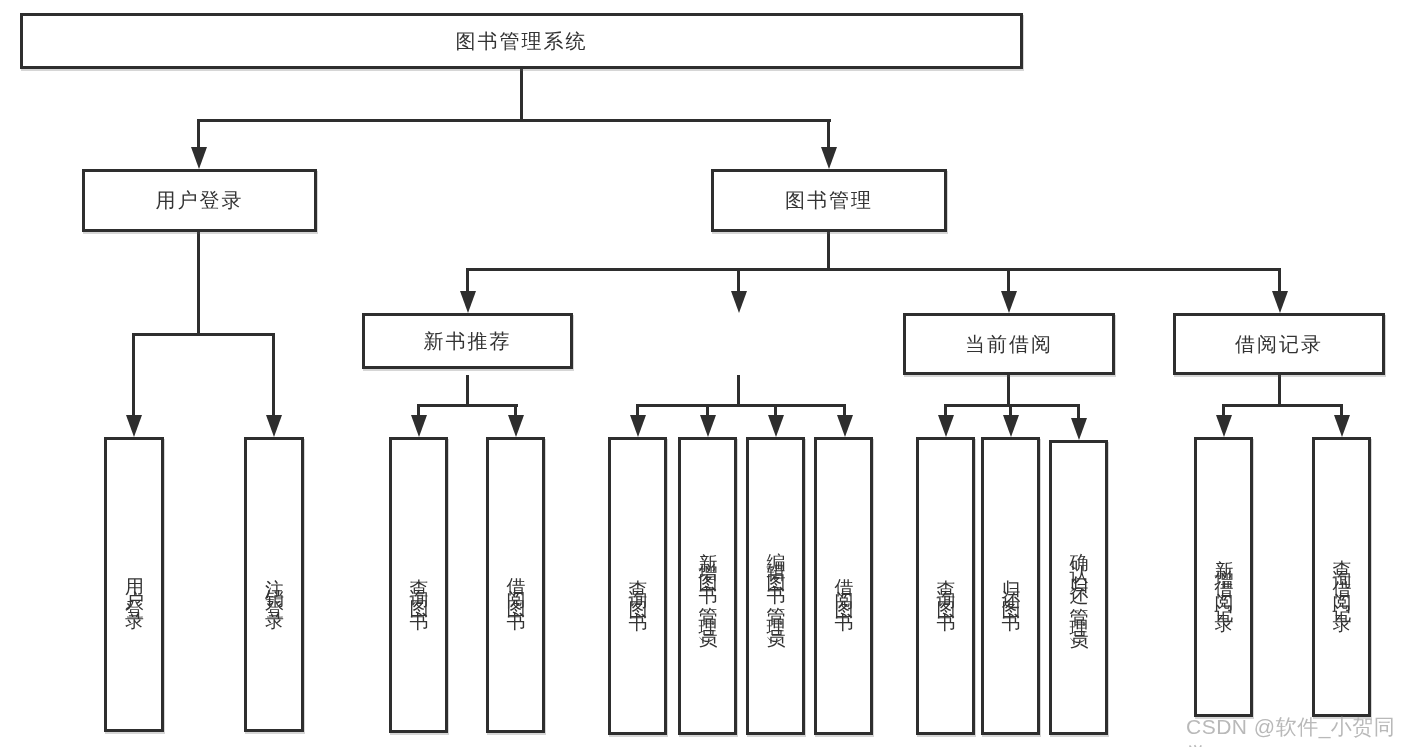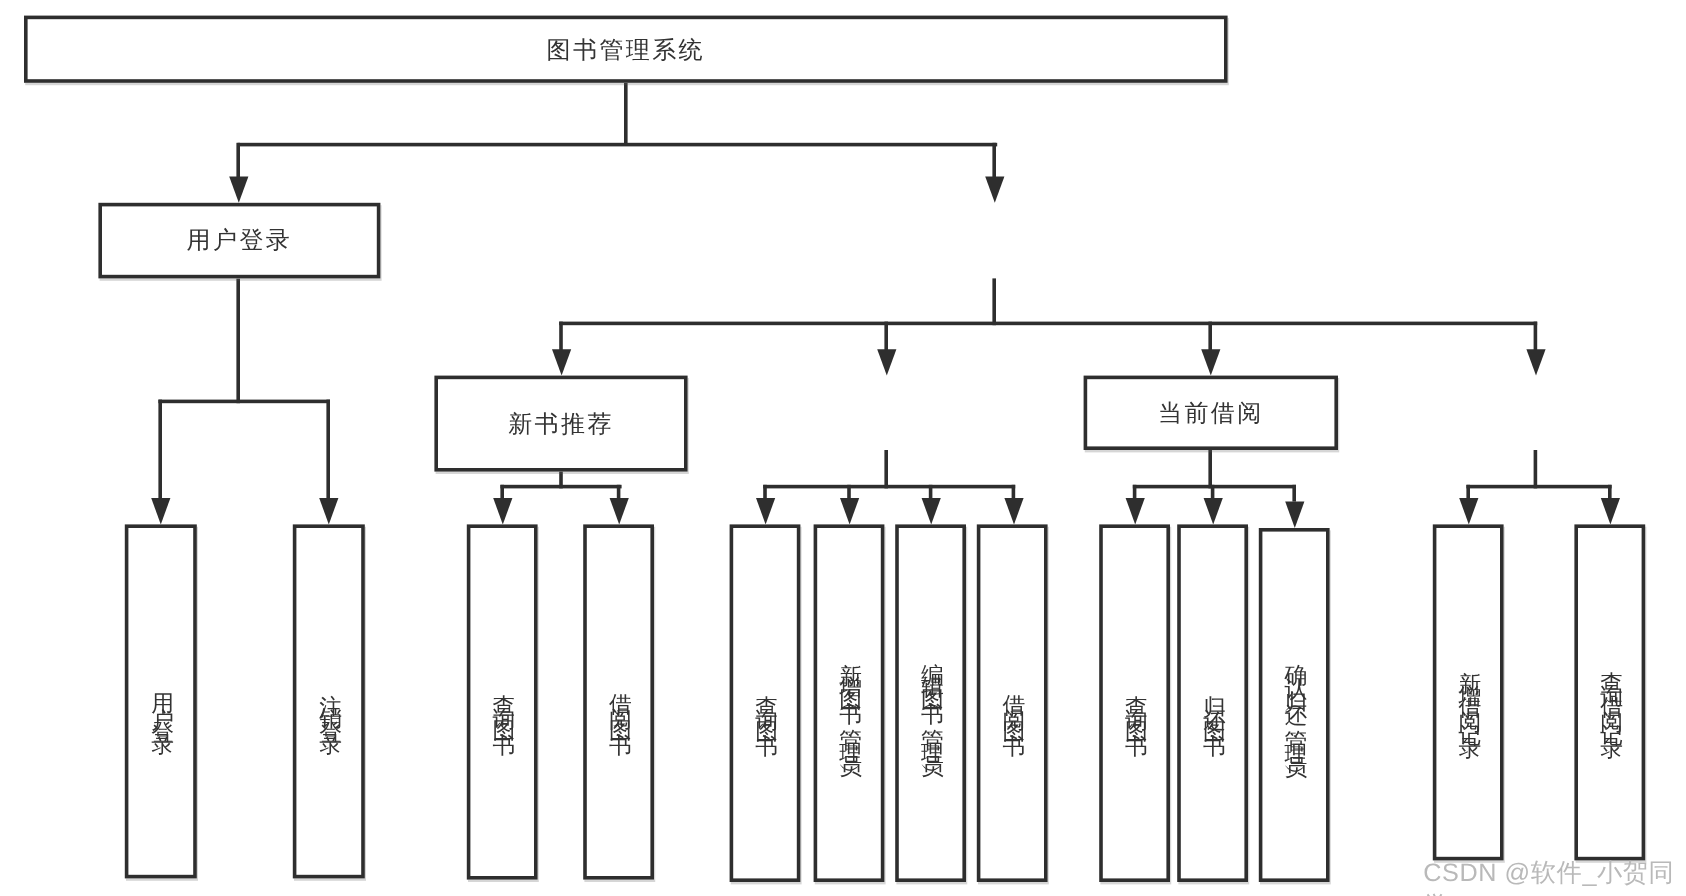--- a/index.html
+++ b/index.html
@@ -59,44 +59,50 @@
   <div class="vl" style="left:520px;top:69px;height:51px;"></div>
   <div class="hl" style="left:198px;top:119px;width:633px;"></div>
   <div class="vl" style="left:197px;top:119px;height:32px;"></div>
   <div class="ah" style="left:191px;top:147px;"></div>
   <div class="vl" style="left:827px;top:119px;height:32px;"></div>
   <div class="ah" style="left:821px;top:147px;"></div>
 
   <div class="hbox" style="left:82px;top:169px;width:235px;height:63px;">
     <span>用户登录</span>
   </div>
+  <div class="hbox" style="left:711px;top:169px;width:236px;height:63px;">
+    <span>图书管理</span>
+  </div>
 
   <div class="vl" style="left:197px;top:232px;height:104px;"></div>
   <div class="hl" style="left:132px;top:333px;width:143px;"></div>
   <div class="vl" style="left:132px;top:333px;height:85px;"></div>
   <div class="ah" style="left:126px;top:415px;"></div>
   <div class="vl" style="left:272px;top:333px;height:85px;"></div>
   <div class="ah" style="left:266px;top:415px;"></div>
 
   <div class="vl" style="left:827px;top:232px;height:39px;"></div>
   <div class="hl" style="left:466px;top:268px;width:815px;"></div>
   <div class="vl" style="left:466px;top:268px;height:26px;"></div>
   <div class="ah" style="left:460px;top:291px;"></div>
   <div class="vl" style="left:737px;top:268px;height:26px;"></div>
   <div class="ah" style="left:731px;top:291px;"></div>
   <div class="vl" style="left:1007px;top:268px;height:26px;"></div>
   <div class="ah" style="left:1001px;top:291px;"></div>
   <div class="vl" style="left:1278px;top:268px;height:26px;"></div>
   <div class="ah" style="left:1272px;top:291px;"></div>
 
-  <div class="hbox" style="left:362px;top:313px;width:211px;height:80px;">
+  <div class="hbox" style="left:362px;top:313px;width:211px;height:56px;">
     <span>新书推荐</span>
   </div>
   <div class="hbox" style="left:903px;top:313px;width:212px;height:62px;font-family:Liberation Mono, monospace;">
     <span>当前借阅</span>
+  </div>
+  <div class="hbox" style="left:1173px;top:313px;width:212px;height:62px;">
+    <span>借阅记录</span>
   </div>
 
   <div class="vl" style="left:466px;top:375px;height:32px;"></div>
   <div class="hl" style="left:417px;top:404px;width:101px;"></div>
   <div class="vl" style="left:417px;top:404px;height:14px;"></div>
   <div class="ah" style="left:411px;top:415px;"></div>
   <div class="vl" style="left:514px;top:404px;height:14px;"></div>
   <div class="ah" style="left:508px;top:415px;"></div>
 
   <div class="vl" style="left:737px;top:375px;height:32px;"></div>

